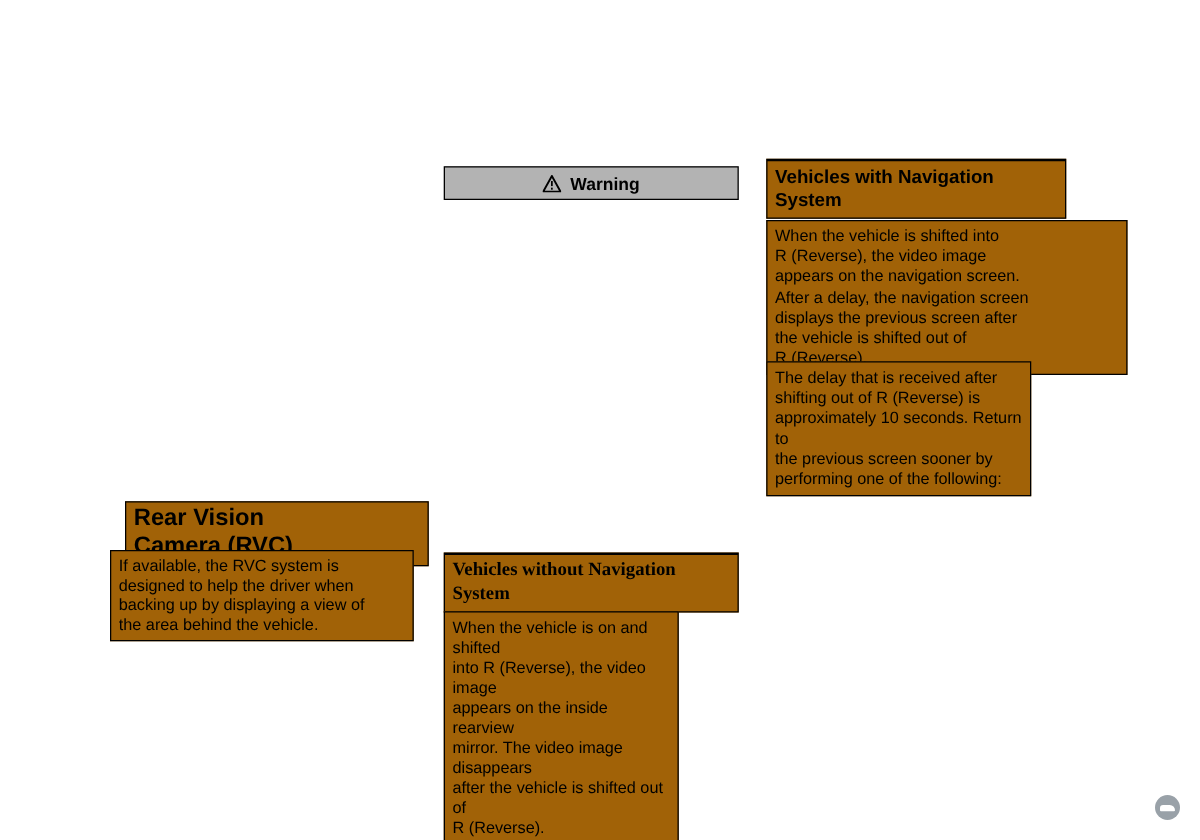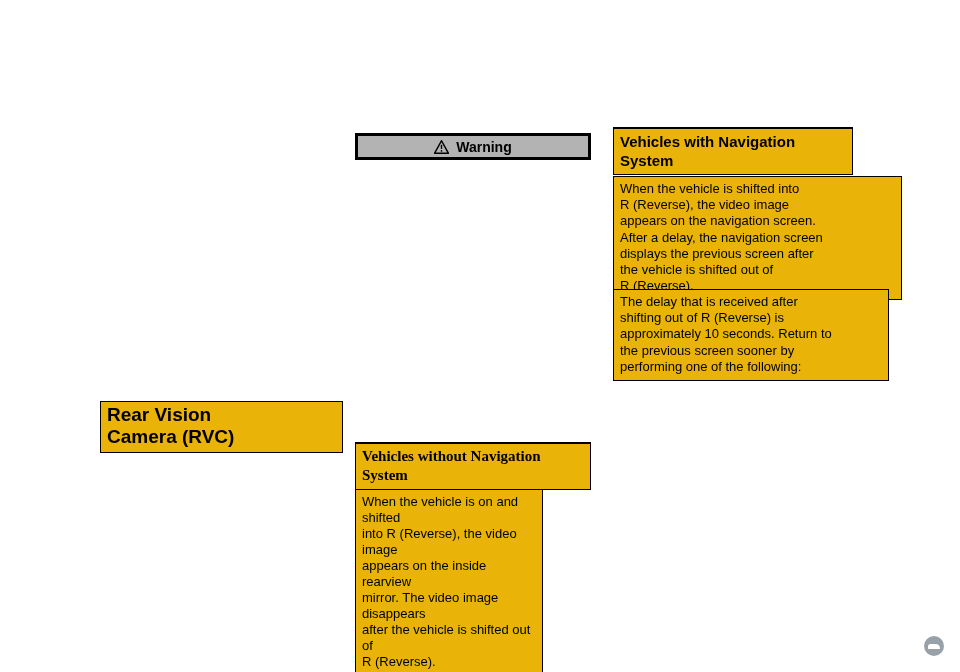--- a/index.html
+++ b/index.html
@@ -8,21 +8,21 @@
     width: 960px;
     height: 672px;
     background: #ffffff;
     font-family: "Liberation Sans", sans-serif;
     color: #000;
     overflow: hidden;
   }
   .textbox {
     position: absolute;
     border: 1px solid #000;
-    background: #eab308;
+    background: #a16207;
     white-space: pre-line;
     box-sizing: border-box;
   }
   .body {
     font-size: 13px;
     line-height: 15.5px;
     padding: 4px 6px 5px 6px;
   }
   .heading-lg {
     margin: 12px;
@@ -49,37 +49,37 @@
   }
   
   #left-box1    { left: 88px;  top: 294px; width: 243px; }
   #left-heading { left: 88px;  top: 389px; width: 243px; }
   #left-box3    { left: 88px;  top: 440px; width: 243px; }
 
   #warning-bar {
     position: absolute;
     left: 355px; top: 133px; width: 236px; height: 27px;
     background: #b3b3b3;
-    border: 3px solid #000000;
+    border: 1px solid #000000;
     box-sizing: border-box;
     display: flex;
     align-items: center;
     justify-content: center;
     gap: 7px;
     font-size: 14px;
     font-weight: bold;
   }
   .warning-icon { display: inline-flex; align-items: center; }
 
   #mid-heading  { left: 355px; top: 442px; width: 236px; font-family: Liberation Serif, serif; }
   #mid-body     { left: 355px; top: 489px; width: 188px; line-height: 16px; }
 
   #right-heading { left: 613px; top: 127px; width: 240px; }
   #right-body1   { left: 613px; top: 176px; width: 289px; line-height: 16.2px; }
-  #right-body2   { left: 613px; top: 289px; width: 276px; line-height: 16.2px; }
+  #right-body2   { left: 613px; top: 289px; width: 212px; line-height: 16.2px; }
   #symbols-heading { left: 613px; top: 477px; width: 240px; }
 
   .watermark {
     position: absolute;
     right: 16px;
     top: 636px;
     display: flex;
     align-items: center;
     gap: 8px;
     color: #99a1a8;
@@ -106,20 +106,24 @@
 </style>
 </head>
 <body>
 
 <div class="page">
 
 
   <h2 class="textbox heading-lg" id="left-heading">Rear Vision
 Camera (RVC)</h2>
 
+  <div class="textbox body" id="left-box3">If available, the RVC system is
+designed to help the driver when
+backing up by displaying a view of
+the area behind the vehicle.</div>
 
   <div id="warning-bar">
     <span class="warning-icon">
       <svg width="15" height="14" viewBox="0 0 24 22" aria-hidden="true">
         <path d="M12 1 L23 21 H1 Z" fill="none" stroke="#000" stroke-width="2.4" stroke-linejoin="round"></path>
         <rect x="10.9" y="7.5" width="2.2" height="6.5" fill="#000"></rect>
         <rect x="10.9" y="16" width="2.2" height="2.6" fill="#000"></rect>
       </svg>
     </span>
     <span>Warning</span>

